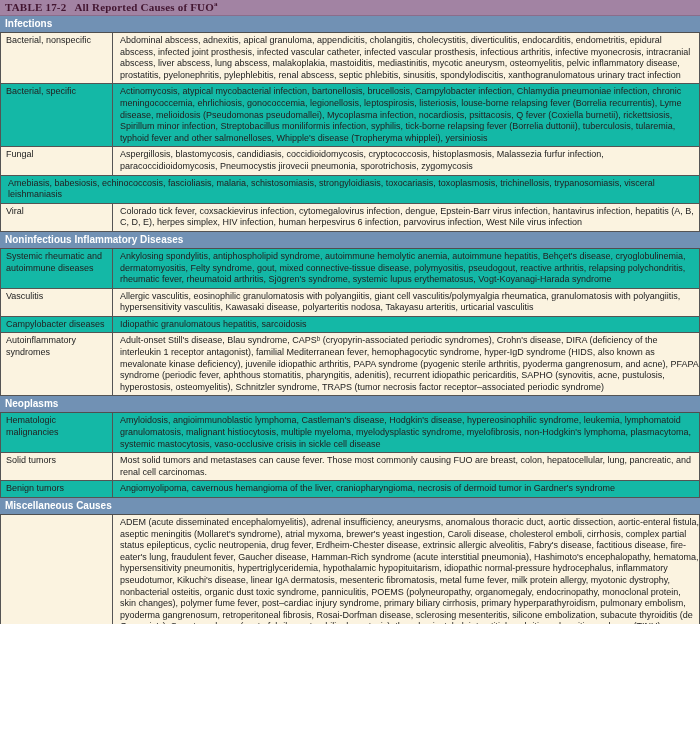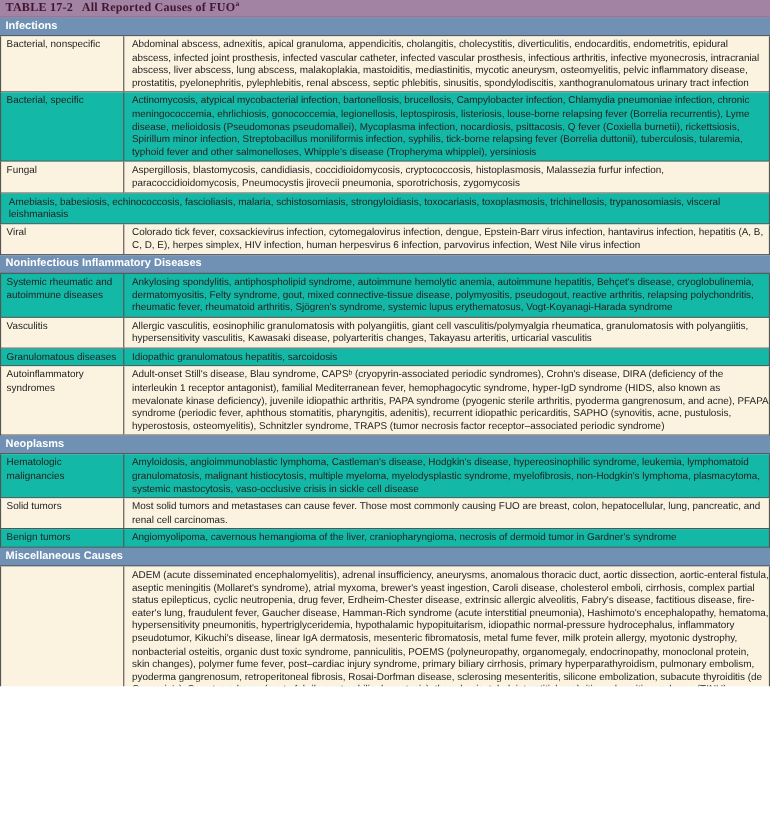--- a/index.html
+++ b/index.html
@@ -95,24 +95,24 @@
   </div>
 
   <div class="section-header">Noninfectious Inflammatory Diseases</div>
 
   <div class="row white">
     <div class="cell label">Systemic rheumatic and autoimmune diseases</div>
     <div class="cell content">Ankylosing spondylitis, antiphospholipid syndrome, autoimmune hemolytic anemia, autoimmune hepatitis, Behçet's disease, cryoglobulinemia, dermatomyositis, Felty syndrome, gout, mixed connective-tissue disease, polymyositis, pseudogout, reactive arthritis, relapsing polychondritis, rheumatic fever, rheumatoid arthritis, Sjögren's syndrome, systemic lupus erythematosus, Vogt-Koyanagi-Harada syndrome</div>
   </div>
   <div class="row cream">
     <div class="cell label">Vasculitis</div>
-    <div class="cell content">Allergic vasculitis, eosinophilic granulomatosis with polyangiitis, giant cell vasculitis/polymyalgia rheumatica, granulomatosis with polyangiitis, hypersensitivity vasculitis, Kawasaki disease, polyarteritis changes, Takayasu arteritis, urticarial vasculitis</div>
+    <div class="cell content">Allergic vasculitis, eosinophilic granulomatosis with polyangiitis, giant cell vasculitis/polymyalgia rheumatica, granulomatosis with polyangiitis, hypersensitivity vasculitis, Kawasaki disease, polyarteritis nodosa, Takayasu arteritis, urticarial vasculitis</div>
   </div>
   <div class="row white">
-    <div class="cell label">Granulomatous diseases</div>
+    <div class="cell label">Campylobacter diseases</div>
     <div class="cell content">Idiopathic granulomatous hepatitis, sarcoidosis</div>
   </div>
   <div class="row cream">
     <div class="cell label">Autoinflammatory syndromes</div>
     <div class="cell content">Adult-onset Still's disease, Blau syndrome, CAPSᵇ (cryopyrin-associated periodic syndromes), Crohn's disease, DIRA (deficiency of the interleukin 1 receptor antagonist), familial Mediterranean fever, hemophagocytic syndrome, hyper-IgD syndrome (HIDS, also known as mevalonate kinase deficiency), juvenile idiopathic arthritis, PAPA syndrome (pyogenic sterile arthritis, pyoderma gangrenosum, and acne), PFAPA syndrome (periodic fever, aphthous stomatitis, pharyngitis, adenitis), recurrent idiopathic pericarditis, SAPHO (synovitis, acne, pustulosis, hyperostosis, osteomyelitis), Schnitzler syndrome, TRAPS (tumor necrosis factor receptor–associated periodic syndrome)</div>
   </div>
 
   <div class="section-header">Neoplasms</div>
 
   <div class="row white">

